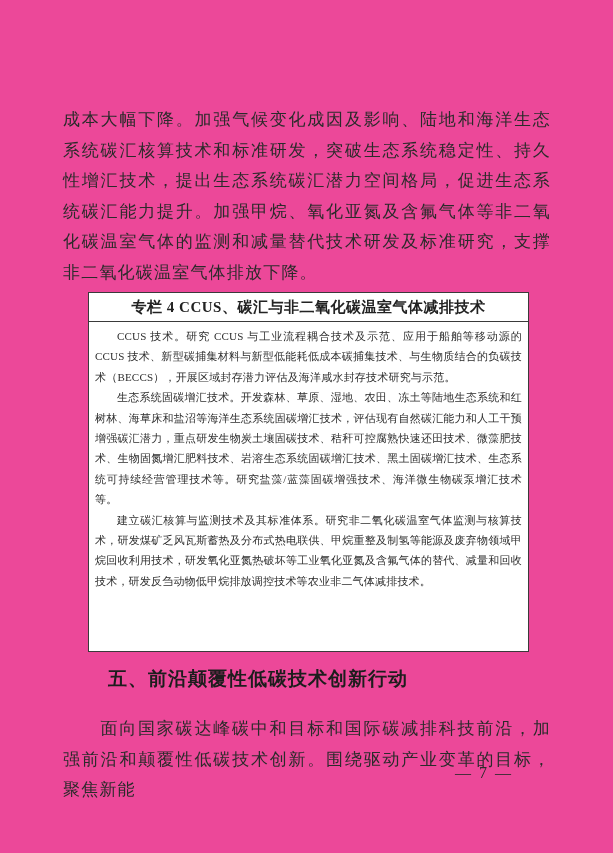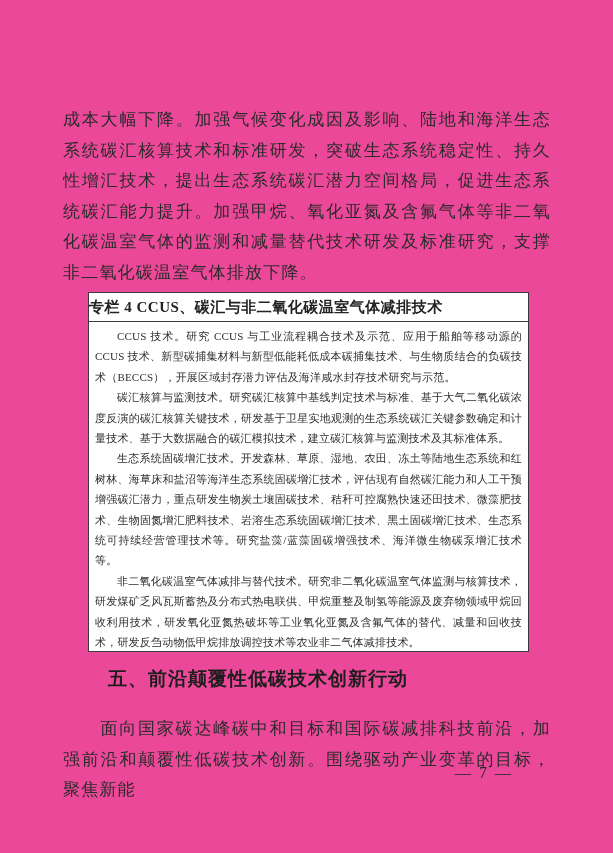--- a/index.html
+++ b/index.html
@@ -33,21 +33,21 @@
     top: 292px;
     width: 441px;
     height: 360px;
     border: 1.5px solid #3a3a3a;
     box-sizing: border-box;
     background: #ffffff;
   }
   .column-box-title {
     height: 28px;
     line-height: 28px;
-    text-align: left;
+    text-align: center;
     font-weight: bold;
     font-size: 15px;
     letter-spacing: 0.5px;
     color: #222222;
     border-bottom: 1.5px solid #3a3a3a;
   }
   .column-box-body {
     padding: 4px 6px 4px 6px;
   }
   .column-box-body p {
@@ -95,23 +95,22 @@
 <body>
 
 <div class="page">
 
   <p class="para-top">成本大幅下降。加强气候变化成因及影响、陆地和海洋生态系统碳汇核算技术和标准研发，突破生态系统稳定性、持久性增汇技术，提出生态系统碳汇潜力空间格局，促进生态系统碳汇能力提升。加强甲烷、氧化亚氮及含氟气体等非二氧化碳温室气体的监测和减量替代技术研发及标准研究，支撑非二氧化碳温室气体排放下降。</p>
 
   <div class="column-box">
     <div class="column-box-title">专栏 4 CCUS、碳汇与非二氧化碳温室气体减排技术</div>
     <div class="column-box-body">
       <p>CCUS 技术。研究 CCUS 与工业流程耦合技术及示范、应用于船舶等移动源的 CCUS 技术、新型碳捕集材料与新型低能耗低成本碳捕集技术、与生物质结合的负碳技术（BECCS），开展区域封存潜力评估及海洋咸水封存技术研究与示范。</p>
-      <p>碳汇核算与监测技术。研究碳汇核算中基线判定技术与标准、基于大气二氧化碳浓度反演的碳汇核算关键技术，研发基于卫星实地观测的生态系统碳汇关键参数确定和计量技术、基于大数据融合的碳汇模拟技术，建立碳汇核算与监测技术及其标准体系。</p>
       <p>生态系统固碳增汇技术。开发森林、草原、湿地、农田、冻土等陆地生态系统和红树林、海草床和盐沼等海洋生态系统固碳增汇技术，评估现有自然碳汇能力和人工干预增强碳汇潜力，重点研发生物炭土壤固碳技术、秸秆可控腐熟快速还田技术、微藻肥技术、生物固氮增汇肥料技术、岩溶生态系统固碳增汇技术、黑土固碳增汇技术、生态系统可持续经营管理技术等。研究盐藻/蓝藻固碳增强技术、海洋微生物碳泵增汇技术等。</p>
-      <p>非二氧化碳温室气体减排与替代技术。研究非二氧化碳温室气体监测与核算技术，研发煤矿乏风瓦斯蓄热及分布式热电联供、甲烷重整及制氢等能源及废弃物领域甲烷回收利用技术，研发氧化亚氮热破坏等工业氧化亚氮及含氟气体的替代、减量和回收技术，研发反刍动物低甲烷排放调控技术等农业非二气体减排技术。</p>
+      <p>建立碳汇核算与监测技术及其标准体系。研究非二氧化碳温室气体监测与核算技术，研发煤矿乏风瓦斯蓄热及分布式热电联供、甲烷重整及制氢等能源及废弃物领域甲烷回收利用技术，研发氧化亚氮热破坏等工业氧化亚氮及含氟气体的替代、减量和回收技术，研发反刍动物低甲烷排放调控技术等农业非二气体减排技术。</p>
     </div>
   </div>
 
   <div class="section-heading">五、前沿颠覆性低碳技术创新行动</div>
 
   <p class="para-bottom">面向国家碳达峰碳中和目标和国际碳减排科技前沿，加强前沿和颠覆性低碳技术创新。围绕驱动产业变革的目标，聚焦新能</p>
 
   <div class="page-number">— 7 —</div>
 
 </div>

